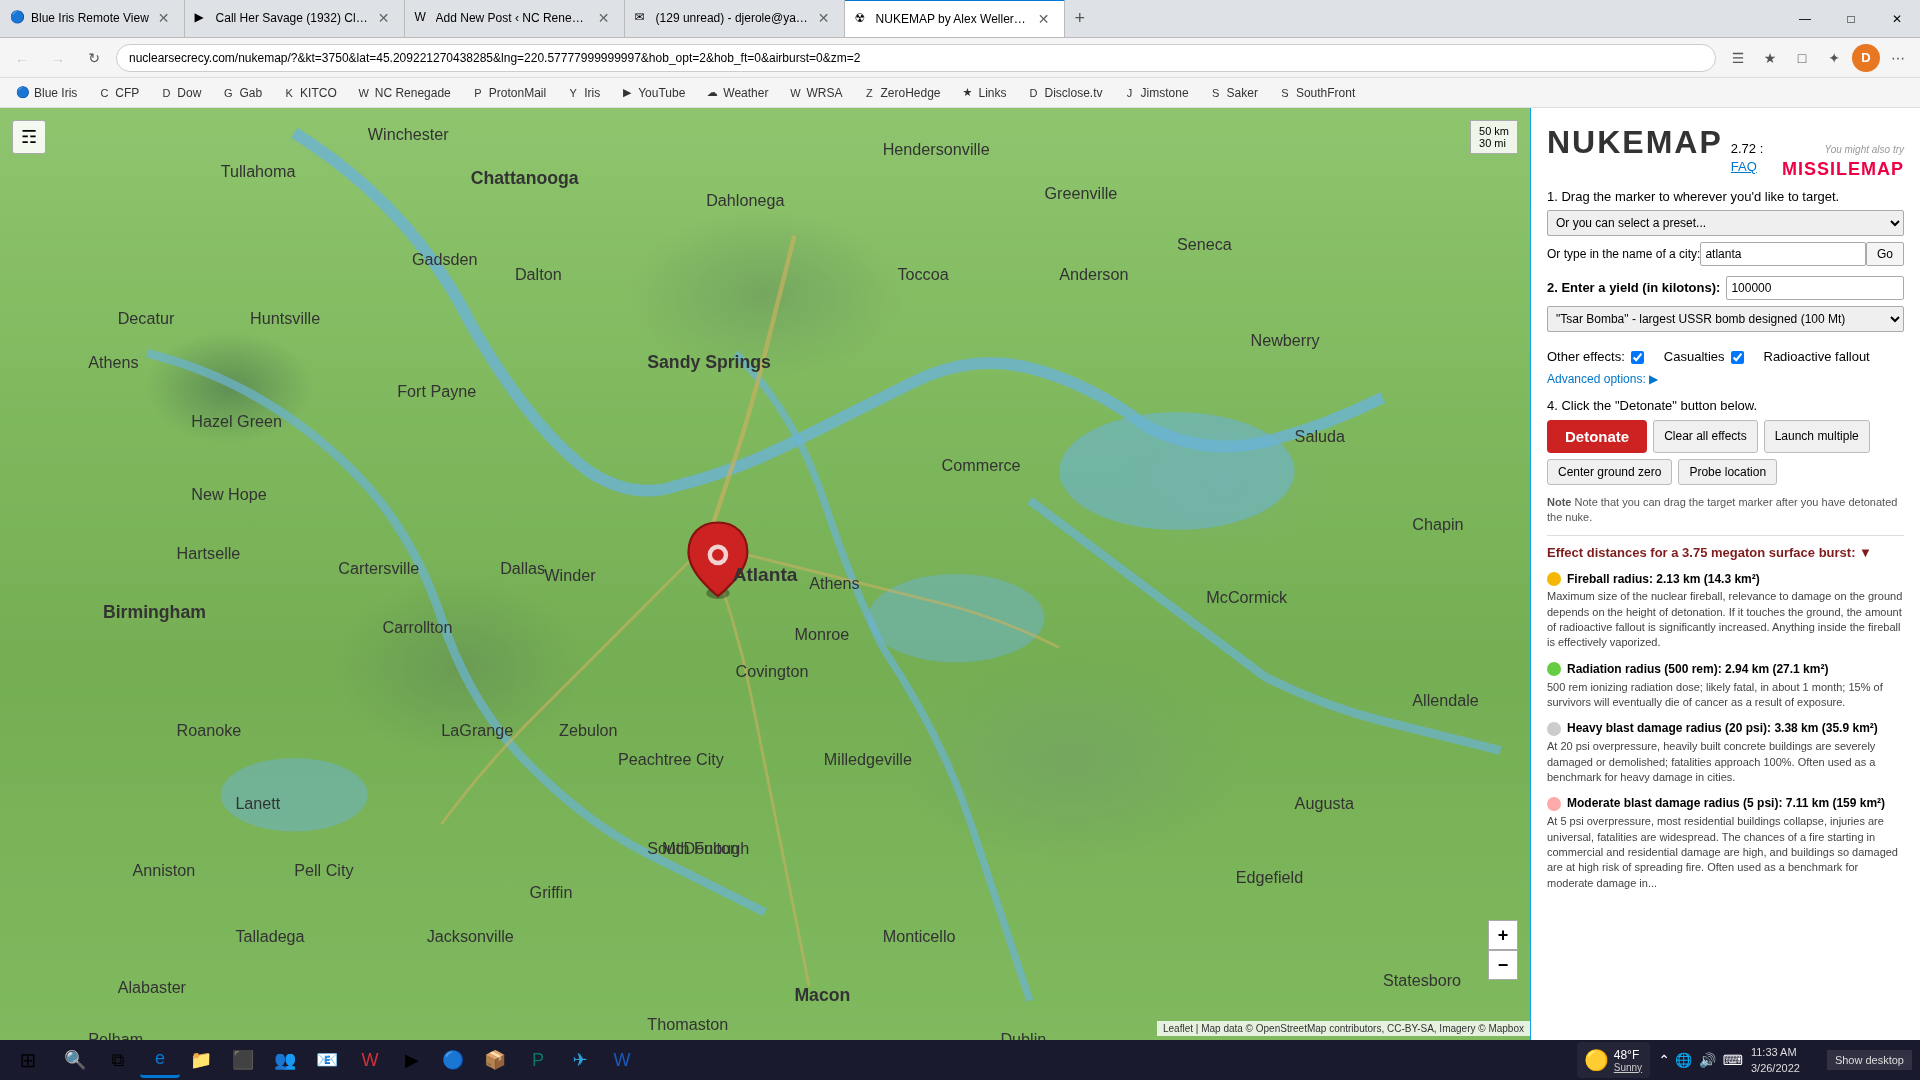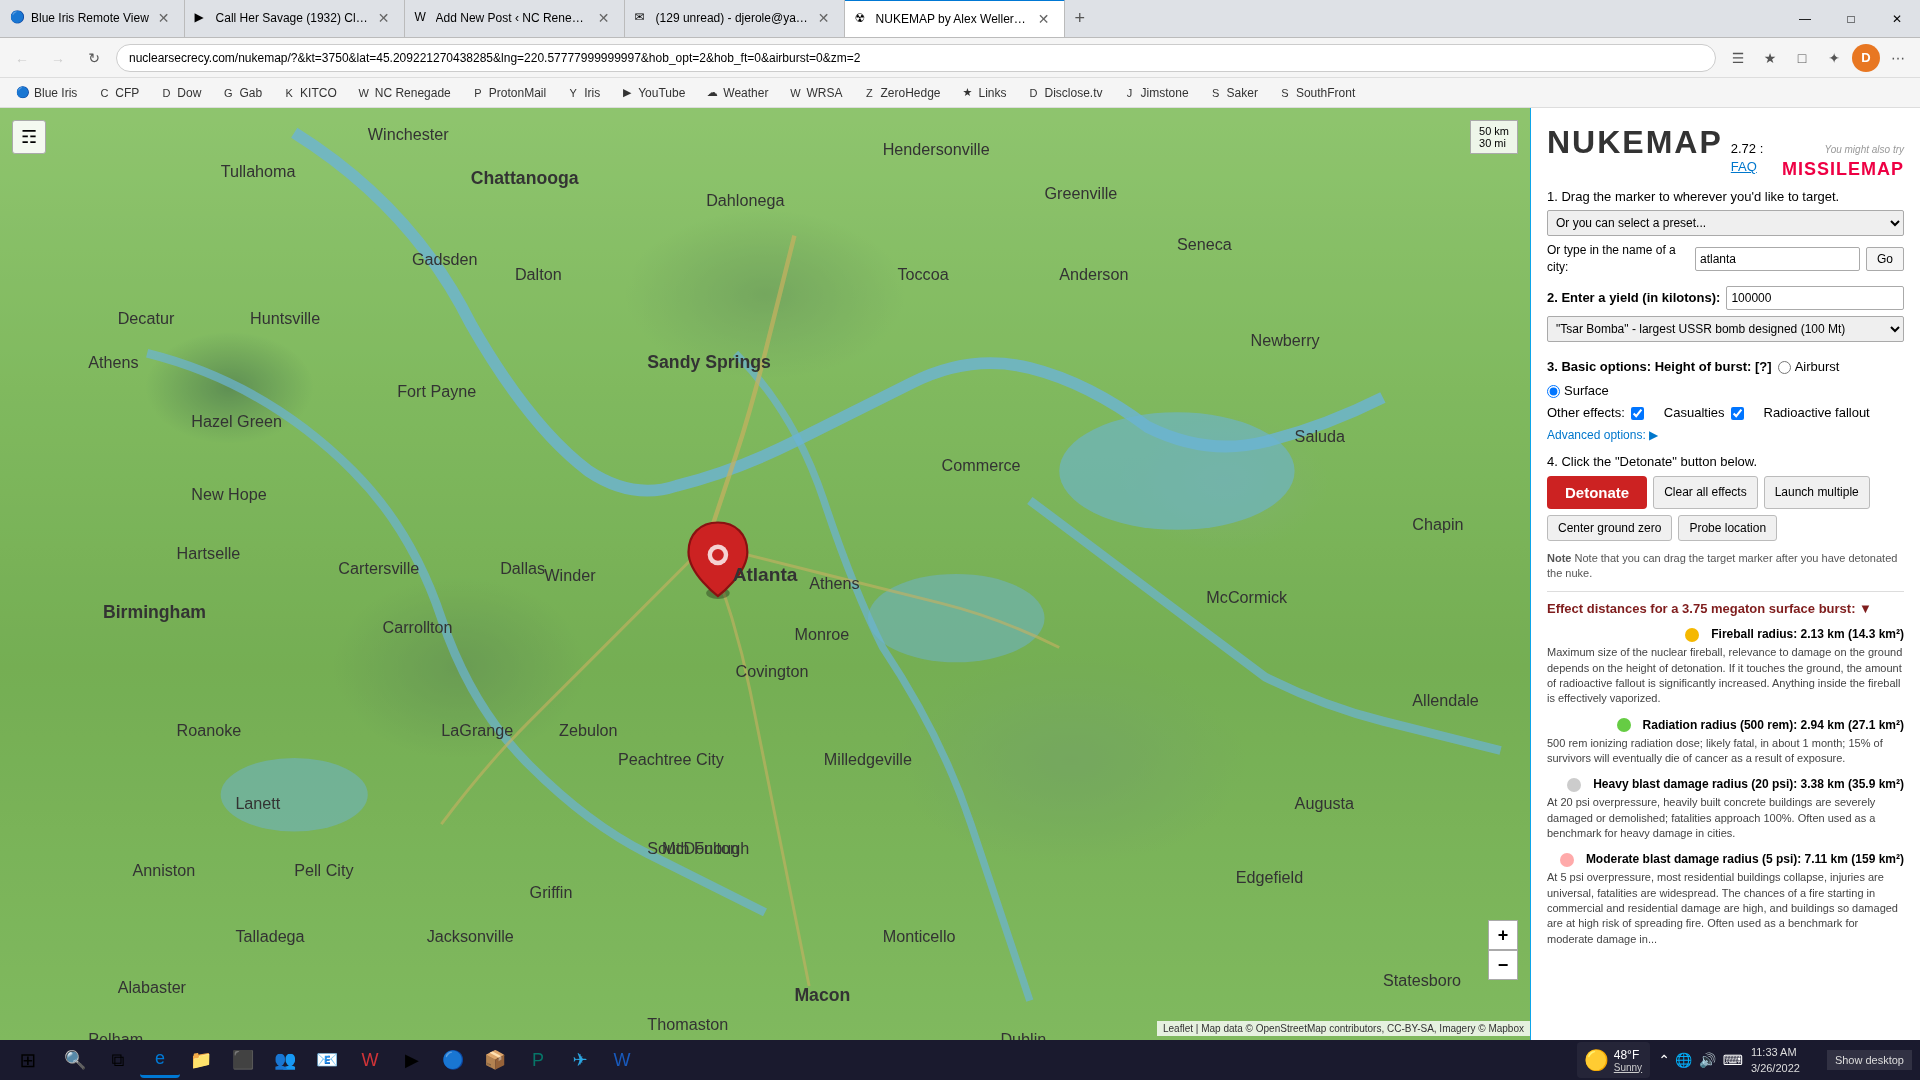--- a/index.html
+++ b/index.html
@@ -305,21 +305,20 @@
       height: 26px;
       border: 1px solid #aaa;
       border-radius: 2px;
       font-size: 12px;
       padding: 0 4px;
       margin-bottom: 6px;
     }
     .city-row {
       display: flex;
       align-items: center;
-      gap: 6px;
       font-size: 12px;
       margin-bottom: 6px;
     }
     .city-input {
       height: 24px;
       border: 1px solid #aaa;
       border-radius: 2px;
       padding: 0 4px;
       font-size: 12px;
       flex: 1;
@@ -428,25 +427,24 @@
       padding-top: 8px;
       font-weight: bold;
     }
 
     .effect-item {
       margin-bottom: 10px;
     }
     .effect-title {
       display: flex;
       align-items: center;
-      gap: 12px;
+      gap: 6px;
       font-size: 12px;
       font-weight: bold;
       margin-bottom: 2px;
-      justify-content: flex-end;
     }
     .effect-dot {
       width: 14px;
       height: 14px;
       border-radius: 50%;
       flex-shrink: 0;
     }
     .effect-desc {
       font-size: 11px;
       color: #444;
@@ -833,31 +831,20 @@
         <span class="bold">2. Enter a yield (in kilotons):</span>
         <input class="yield-input" type="text" value="100000" style="">
       </div>
       <select class="bomb-select">
         <option>"Tsar Bomba" - largest USSR bomb designed (100 Mt)</option>
       </select>
     </div>
 
     <div class="sidebar-step">
       <div class="options-row">
-        <span class="bold">3. <b>Basic options:</b> Height of burst: [?]</span>
-        <div class="radio-group">
-          <input type="radio" name="burst" style="">
-          <label>Airburst</label>
-        </div>
-        <div class="radio-group">
-          <input type="radio" name="burst" checked="" style="">
-          <label>Surface</label>
-        </div>
-      </div>
-      <div class="options-row">
         <span>Other effects:</span>
         <div class="checkbox-group">
           <input type="checkbox" checked="" style="">
           <label>Casualties</label>
         </div>
         <div class="checkbox-group">
           <input type="checkbox" checked="" style="">
           <label>Radioactive fallout</label>
         </div>
       </div>

